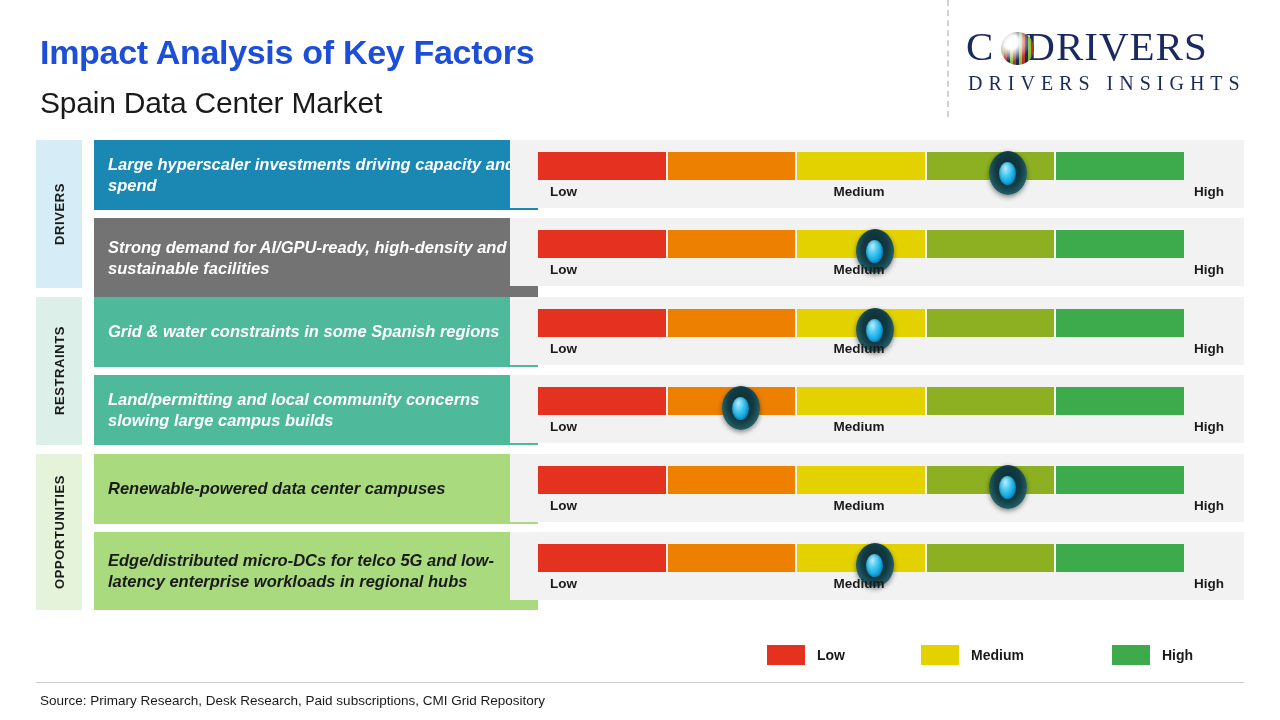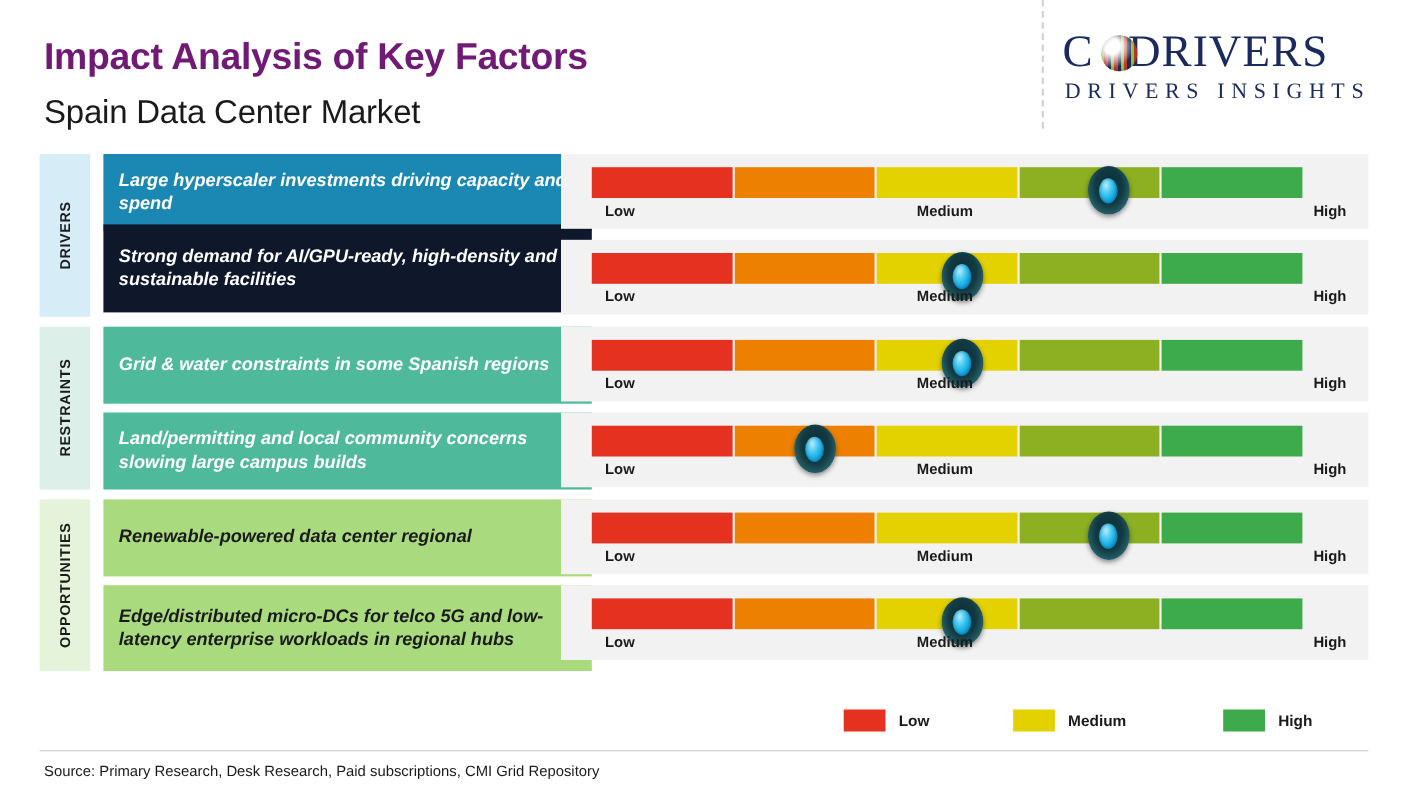--- a/index.html
+++ b/index.html
@@ -20,21 +20,21 @@
     position: absolute;
     left: 947px; top: 0px;
     width: 0px; height: 117px;
     border-left: 2px dashed #d2d2d2;
   }
   .title-main {
     position: absolute;
     left: 40px; top: 33px;
     font-size: 34px;
     font-weight: bold;
-    color: #701a75;
+    color: #1d4ed8;
     letter-spacing: -0.3px;
     white-space: nowrap;
   }
   .title-sub {
     position: absolute;
     left: 40px; top: 86px;
     font-size: 30px;
     font-weight: normal;
     color: #1a1a1a;
     letter-spacing: -0.2px;
@@ -247,31 +247,31 @@
           <span>RESTRAINTS</span>
         </div>
         <div class="cat-tab" style="top: 314px; height: 156px; background: rgb(228, 243, 217);">
           <span>OPPORTUNITIES</span>
         </div>
       </div>
     <div class="stmt-col">
         <div class="stmt-card" style="top: 0px; height: 70px; background: rgb(27, 136, 180); color: rgb(255, 255, 255);">
           <div>Large hyperscaler investments driving capacity and spend</div>
         </div>
-        <div class="stmt-card" style="top: 64px; height: 80px; background: #0f172a; color: rgb(255, 255, 255);">
+        <div class="stmt-card" style="top: 78px; height: 80px; background: #737373; color: rgb(255, 255, 255);">
           <div>Strong demand for AI/GPU-ready, high-density and sustainable facilities</div>
         </div>
         <div class="stmt-card" style="top: 157px; height: 70px; background: rgb(78, 185, 155); color: rgb(255, 255, 255);">
           <div>Grid &amp; water constraints in some Spanish regions</div>
         </div>
         <div class="stmt-card" style="top: 235px; height: 70px; background: rgb(78, 185, 155); color: rgb(255, 255, 255);">
           <div>Land/permitting and local community concerns slowing large campus builds</div>
         </div>
         <div class="stmt-card" style="top: 314px; height: 70px; background: rgb(170, 218, 126); color: rgb(26, 26, 26);">
-          <div>Renewable-powered data center regional</div>
+          <div>Renewable-powered data center campuses</div>
         </div>
         <div class="stmt-card" style="top: 392px; height: 78px; background: rgb(170, 218, 126); color: rgb(26, 26, 26);">
           <div>Edge/distributed micro-DCs for telco 5G and low-latency enterprise workloads in regional hubs</div>
         </div>
       </div>
     <div class="gauge-col">
         <div class="gauge-row" style="top: 0px;">
           <div class="gauge-bar">
             <div class="seg" style="background: rgb(229, 49, 31); flex: 1 1 0px;"></div>
             <div class="seg" style="background: rgb(238, 128, 0); flex: 1 1 0px;"></div>

